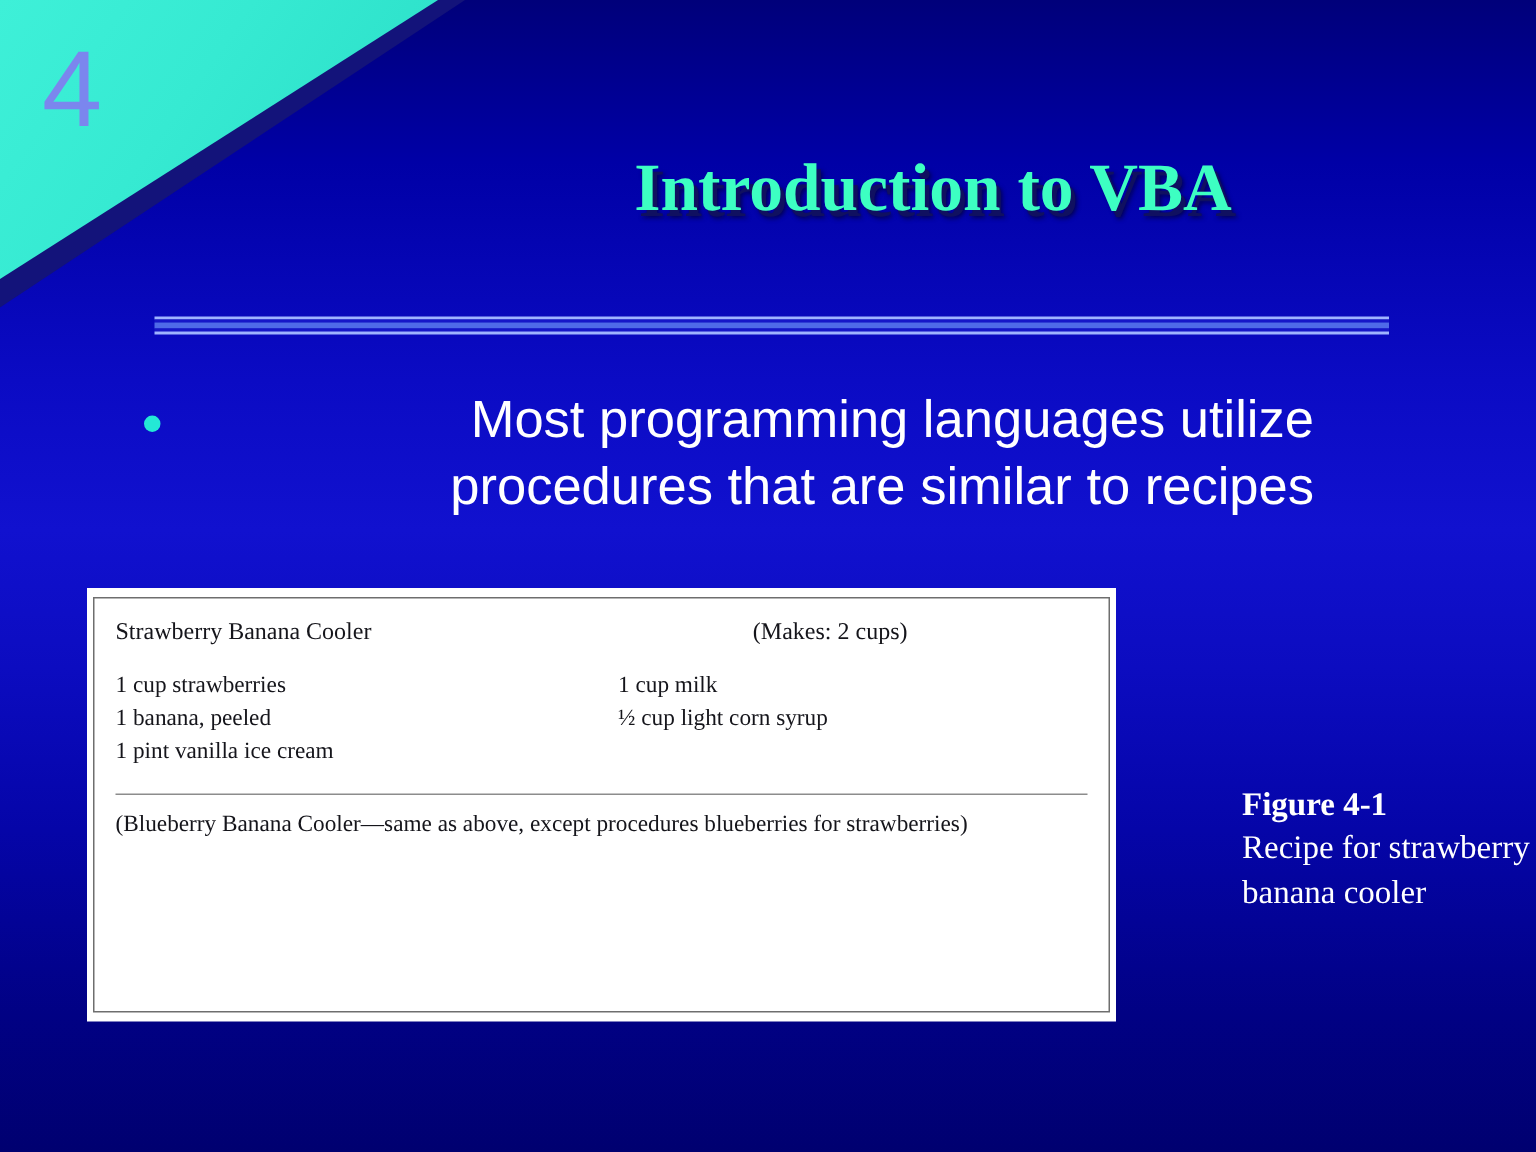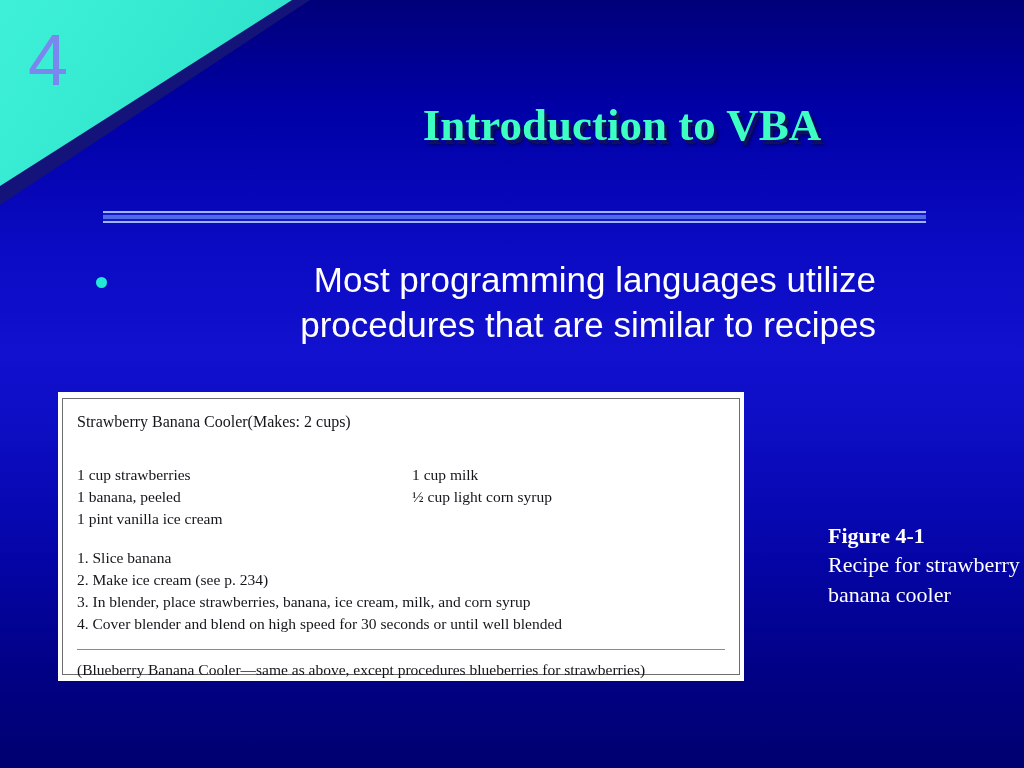--- a/index.html
+++ b/index.html
@@ -139,22 +139,23 @@
     border: 1px solid #6e6e6e;
     background: #ffffff;
     padding: 12px 14px 8px 14px;
     font-family: "Liberation Serif", "DejaVu Serif", serif;
     color: #15151b;
     font-size: 15.5px;
     line-height: 1.42;
   }
   .recipe-head {
     display: flex;
+    justify-content: space-between;
     align-items: baseline;
-    margin-bottom: 30px;
+    margin-bottom: 12px;
   }
   .recipe-head .r-title { font-size: 16px; }
   .recipe-head .r-yield { font-size: 16px; padding-right: 120px; }
 
   .ingredients {
     display: flex;
     margin-bottom: 17px;
   }
   .ing-col { }
   .ing-col.col-1 { width: 335px; }
@@ -232,28 +233,20 @@
           </ul>
         </div>
         <div class="ing-col col-2">
           <ul>
             <li>1 cup milk</li>
             <li>½ cup light corn syrup</li>
           </ul>
         </div>
       </div>
 
-      <div class="steps">
-        <ol>
-          <li>1. Slice banana</li>
-          <li>2. Make ice cream (see p. 234)</li>
-          <li>3. In blender, place strawberries, banana, ice cream, milk, and corn syrup</li>
-          <li>4. Cover blender and blend on high speed for 30 seconds or until well blended</li>
-        </ol>
-      </div>
 
       <div class="recipe-rule"></div>
       <div class="recipe-note">(Blueberry Banana Cooler—same as above, except procedures blueberries for strawberries)</div>
     </div>
   </div>
 
   <div class="caption">
     <span class="cap-label">Figure 4-1</span>
     <span class="cap-text">Recipe for strawberry banana cooler</span>
   </div>

